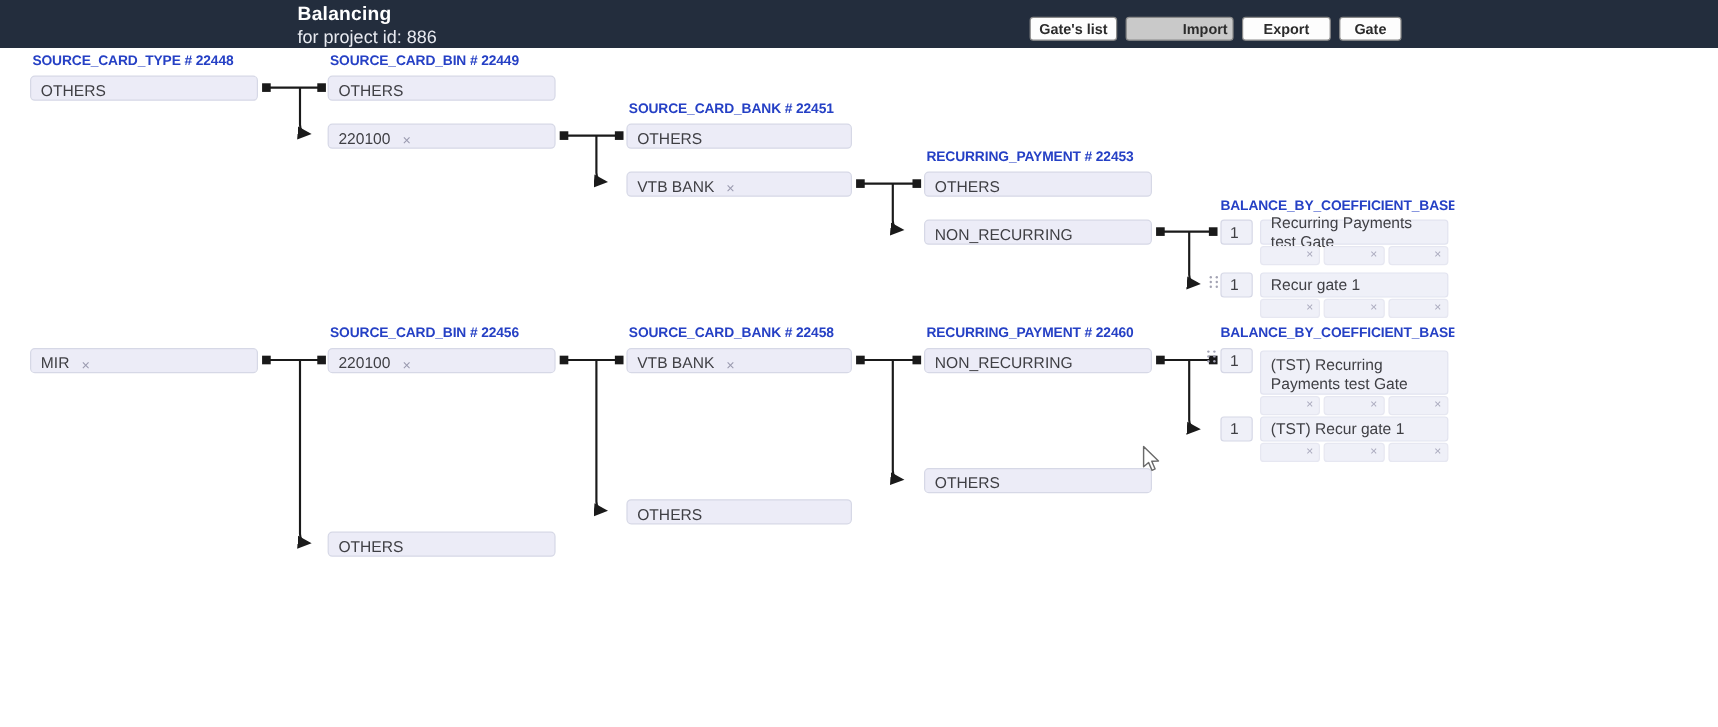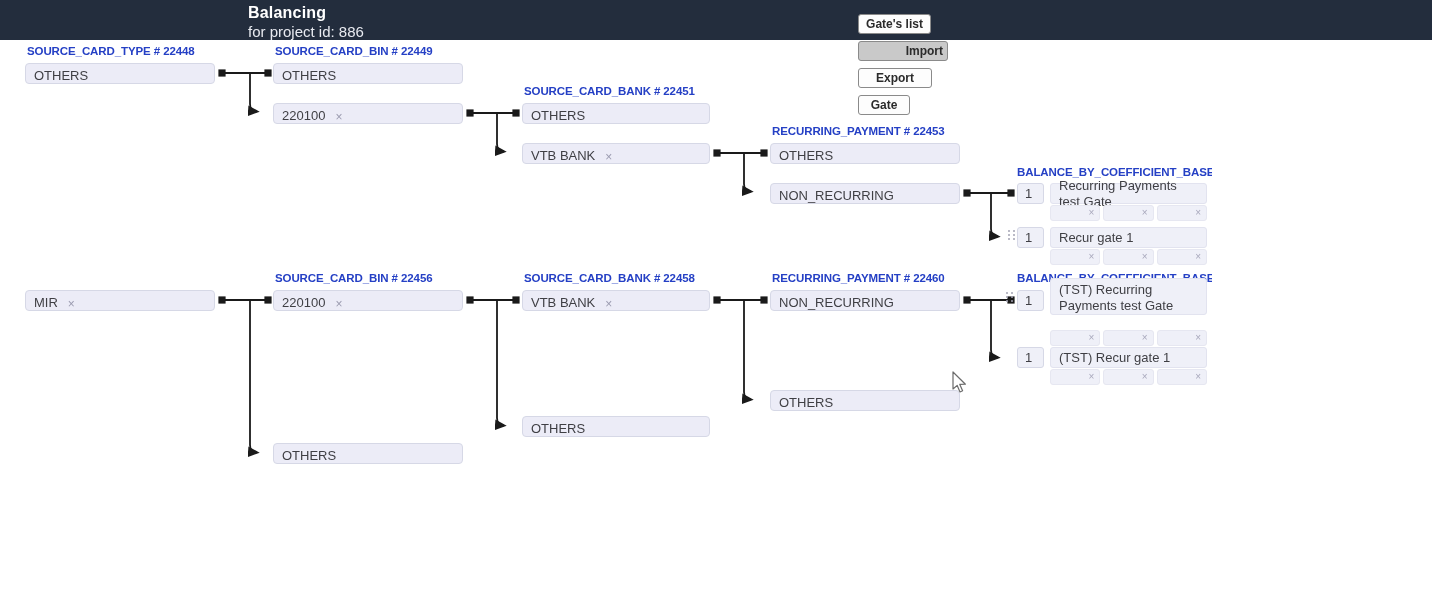--- a/index.html
+++ b/index.html
@@ -14,21 +14,21 @@
   *{margin:0;padding:0;box-sizing:border-box;}
   html,body{background:#fff;}
   body{font-family:"Liberation Sans",sans-serif;}
   .canvas{position:relative;width:1432px;height:606px;background:#fff;overflow:hidden;}
 
   
   .topbar{position:absolute;left:0;top:0;width:1432px;height:40px;background:var(--topbar_bg);}
   .title-wrap{position:absolute;left:248px;top:4px;color:#fff;}
   .title{font-size:16px;font-weight:bold;letter-spacing:.2px;}
   .subtitle{font-size:15px;color:#e8eaf0;margin-top:1px;}
-  .topbar-buttons{position:absolute;left:858px;top:14px;display:flex;gap:7px;flex-direction:column;}
+  .topbar-buttons{position:absolute;left:858px;top:14px;display:flex;gap:7px;}
   .tb-btn{height:20px;background:#fdfdfd;border:1px solid #8a8a8a;border-radius:3px;
           font-family:"Liberation Sans",sans-serif;font-size:12px;font-weight:bold;color:#2b2b2b;
           padding:0 4px;cursor:pointer;}
   .btn-gates{width:73px;} .btn-import{width:90px;background:var(--import_button_bg);text-align:right;}
   .btn-export{width:74px;} .btn-back{width:52px;}
 
   
   .col-header{position:absolute;height:14px;font-size:11.5px;font-weight:bold;color:var(--accent_blue);
               white-space:nowrap;overflow:hidden;letter-spacing:-0.1px;}
 
@@ -220,21 +220,21 @@
     <b></b>
       <b></b>
       <b></b>
       <b></b>
       <b></b>
       <b></b>
   </div>
   <div class="coef-box" style="left:1017px;top:290px">
     <span>1</span>
   </div>
-  <div class="gate-box gate-2line" style="left:1050px;top:278px">
+  <div class="gate-box gate-2line" style="left:1050px;top:292px">
     <span>(TST) Recurring Payments test Gate</span>
   </div>
   <div class="chip-row" style="left:1050px;top:330px">
     <div class="chip">
         <span class="chip-x">×</span>
       </div>
     <div class="chip">
         <span class="chip-x">×</span>
       </div>
     <div class="chip">

